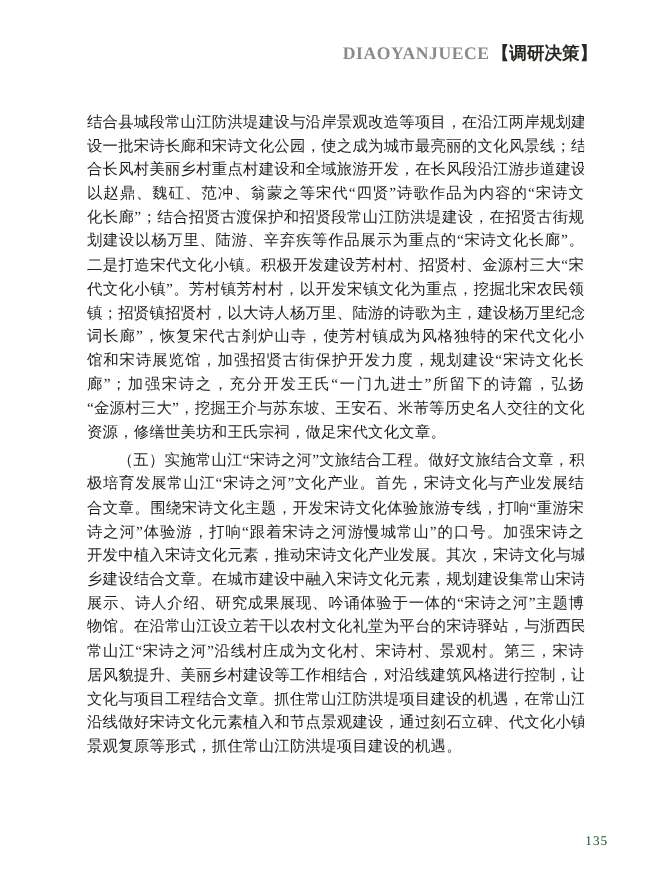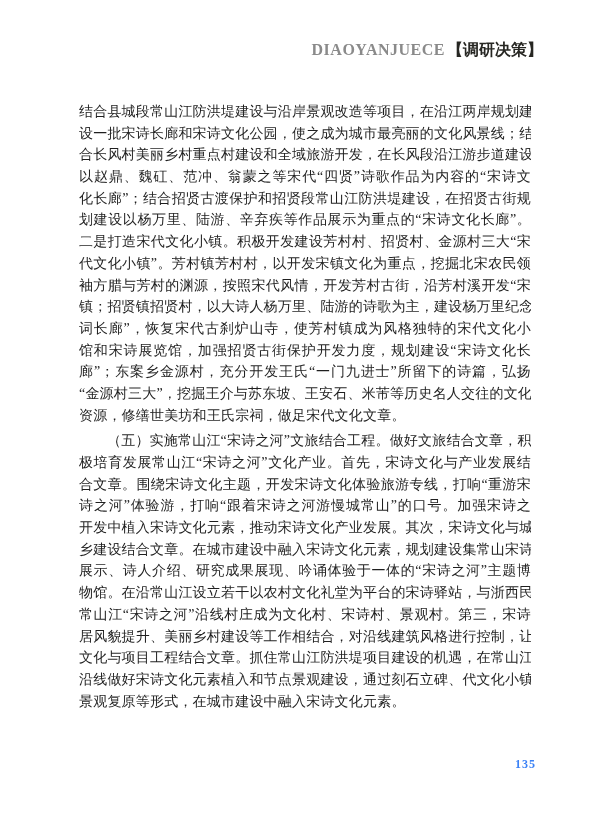--- a/index.html
+++ b/index.html
@@ -57,26 +57,25 @@
     height: 21.7px;
     overflow: hidden;
     white-space: nowrap;
   }
   .line.last { text-align-last: left; }
   .line.indent { text-indent: 2em; }
   
   .page-number {
     position: absolute;
     top: 757px;
-    right: 64px;
+    right: 47px;
     font-family: "Liberation Serif", "DejaVu Serif", serif;
     font-size: 12px;
-    color: #3b82f6;
+    color: #14532d;
     letter-spacing: 1px;
-    font-weight: bold;
   }
 </style>
 </head>
 <body>
 
 <div class="page">
 
   <div class="journal-header">
     <span class="journal-pinyin">DIAOYANJUECE</span><span class="journal-title">【调研决策】</span>
   </div>
@@ -85,40 +84,39 @@
 
   <div class="paragraph">
         <div class="line">结合县城段常山江防洪堤建设与沿岸景观改造等项目，在沿江两岸规划建</div>
         <div class="line">设一批宋诗长廊和宋诗文化公园，使之成为城市最亮丽的文化风景线；结</div>
         <div class="line">合长风村美丽乡村重点村建设和全域旅游开发，在长风段沿江游步道建设</div>
         <div class="line">以赵鼎、魏矼、范冲、翁蒙之等宋代“四贤”诗歌作品为内容的“宋诗文</div>
         <div class="line">化长廊”；结合招贤古渡保护和招贤段常山江防洪堤建设，在招贤古街规</div>
         <div class="line">划建设以杨万里、陆游、辛弃疾等作品展示为重点的“宋诗文化长廊”。</div>
         <div class="line">二是打造宋代文化小镇。积极开发建设芳村村、招贤村、金源村三大“宋</div>
         <div class="line">代文化小镇”。芳村镇芳村村，以开发宋镇文化为重点，挖掘北宋农民领</div>
-        <div class="line">袖方腊与芳村的渊源，按照宋代风情，开发芳村古街，沿芳村溪开发“宋</div>
         <div class="line">镇；招贤镇招贤村，以大诗人杨万里、陆游的诗歌为主，建设杨万里纪念</div>
         <div class="line">词长廊”，恢复宋代古刹炉山寺，使芳村镇成为风格独特的宋代文化小</div>
         <div class="line">馆和宋诗展览馆，加强招贤古街保护开发力度，规划建设“宋诗文化长</div>
-        <div class="line">廊”；东案乡金源村，充分开发王氏“一门九进士”所留下的诗篇，弘扬</div>
+        <div class="line">廊”；加强宋诗之，充分开发王氏“一门九进士”所留下的诗篇，弘扬</div>
         <div class="line">“金源村三大”，挖掘王介与苏东坡、王安石、米芾等历史名人交往的文化</div>
         <div class="line last">资源，修缮世美坊和王氏宗祠，做足宋代文化文章。</div>
       </div>
       <div class="paragraph">
         <div class="line indent">（五）实施常山江“宋诗之河”文旅结合工程。做好文旅结合文章，积</div>
         <div class="line">极培育发展常山江“宋诗之河”文化产业。首先，宋诗文化与产业发展结</div>
         <div class="line">合文章。围绕宋诗文化主题，开发宋诗文化体验旅游专线，打响“重游宋</div>
         <div class="line">诗之河”体验游，打响“跟着宋诗之河游慢城常山”的口号。加强宋诗之</div>
         <div class="line">开发中植入宋诗文化元素，推动宋诗文化产业发展。其次，宋诗文化与城</div>
         <div class="line">乡建设结合文章。在城市建设中融入宋诗文化元素，规划建设集常山宋诗</div>
         <div class="line">展示、诗人介绍、研究成果展现、吟诵体验于一体的“宋诗之河”主题博</div>
         <div class="line">物馆。在沿常山江设立若干以农村文化礼堂为平台的宋诗驿站，与浙西民</div>
         <div class="line">常山江“宋诗之河”沿线村庄成为文化村、宋诗村、景观村。第三，宋诗</div>
         <div class="line">居风貌提升、美丽乡村建设等工作相结合，对沿线建筑风格进行控制，让</div>
         <div class="line">文化与项目工程结合文章。抓住常山江防洪堤项目建设的机遇，在常山江</div>
         <div class="line">沿线做好宋诗文化元素植入和节点景观建设，通过刻石立碑、代文化小镇、</div>
-        <div class="line last">景观复原等形式，在城市建设中融入宋诗文化元素。</div>
+        <div class="line last">景观复原等形式，抓住常山江防洪堤项目建设的机遇。</div>
       </div>
     </div>
 
   <div class="page-number">135</div>
 
 </div>
 
 </body></html>

